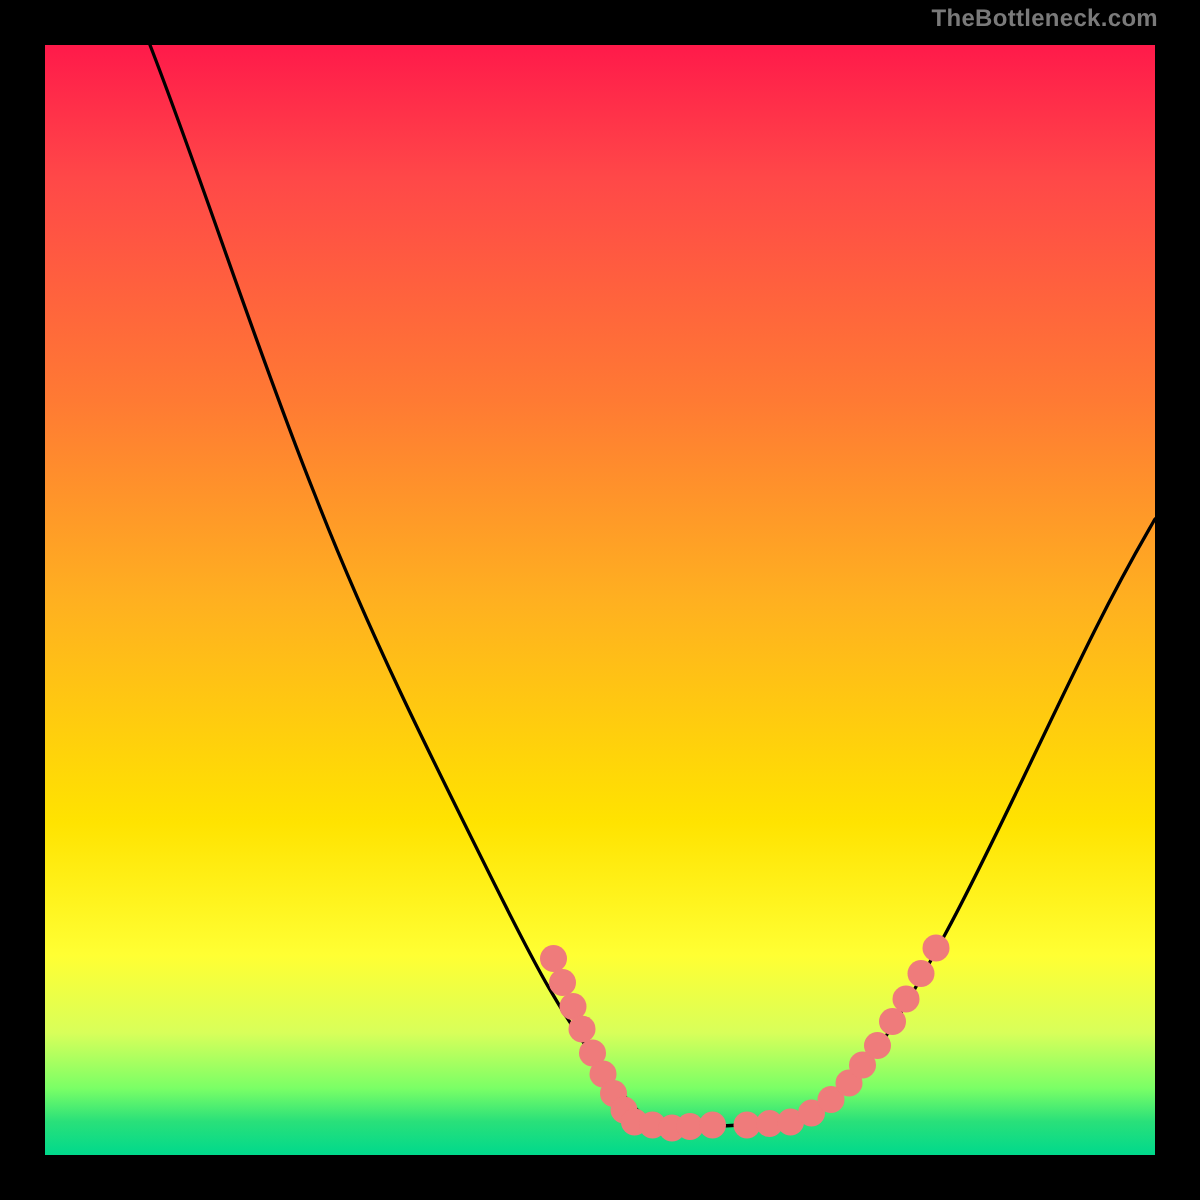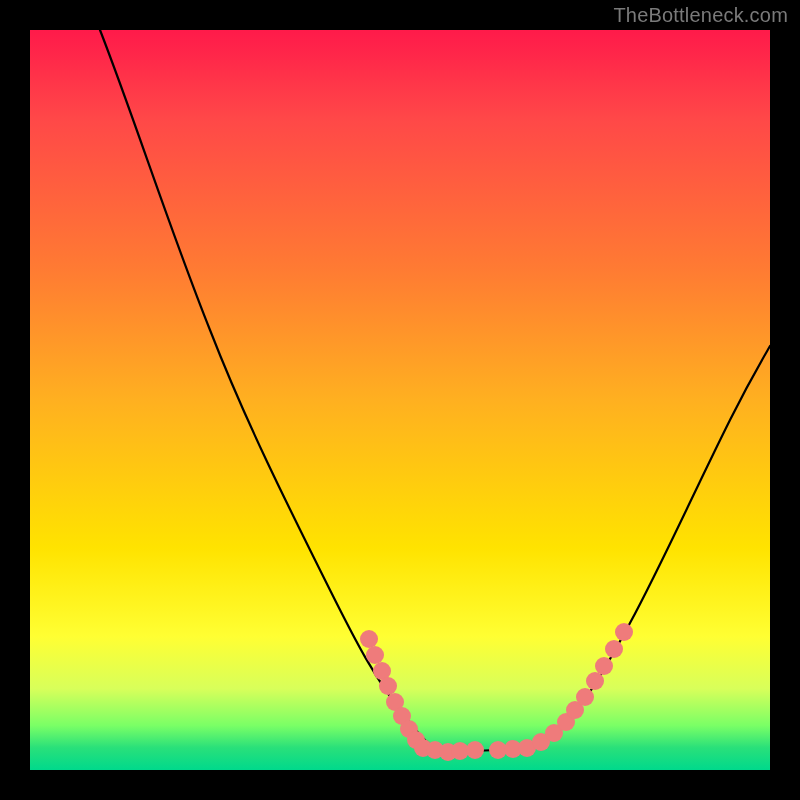--- a/index.html
+++ b/index.html
@@ -36,24 +36,24 @@
       #ffff33 82%,
       #d8ff5a 89%,
       #7aff66 94%,
       #29e07a 97%,
       #00d98c 100%
     );
   }
   .watermark {
     position: absolute;
     top: 4px;
-    right: 12px;
+    right: 28px;
     color: #7a7a7a;
-    font-size: 20px;
-    font-weight: 400;
+    font-size: 16px;
+    font-weight: 700;
     letter-spacing: 0.2px;
   }
   svg.curve {
     position: absolute;
     left: 0;
     top: 0;
     width: 740px;
     height: 740px;
     overflow: visible;
   }

